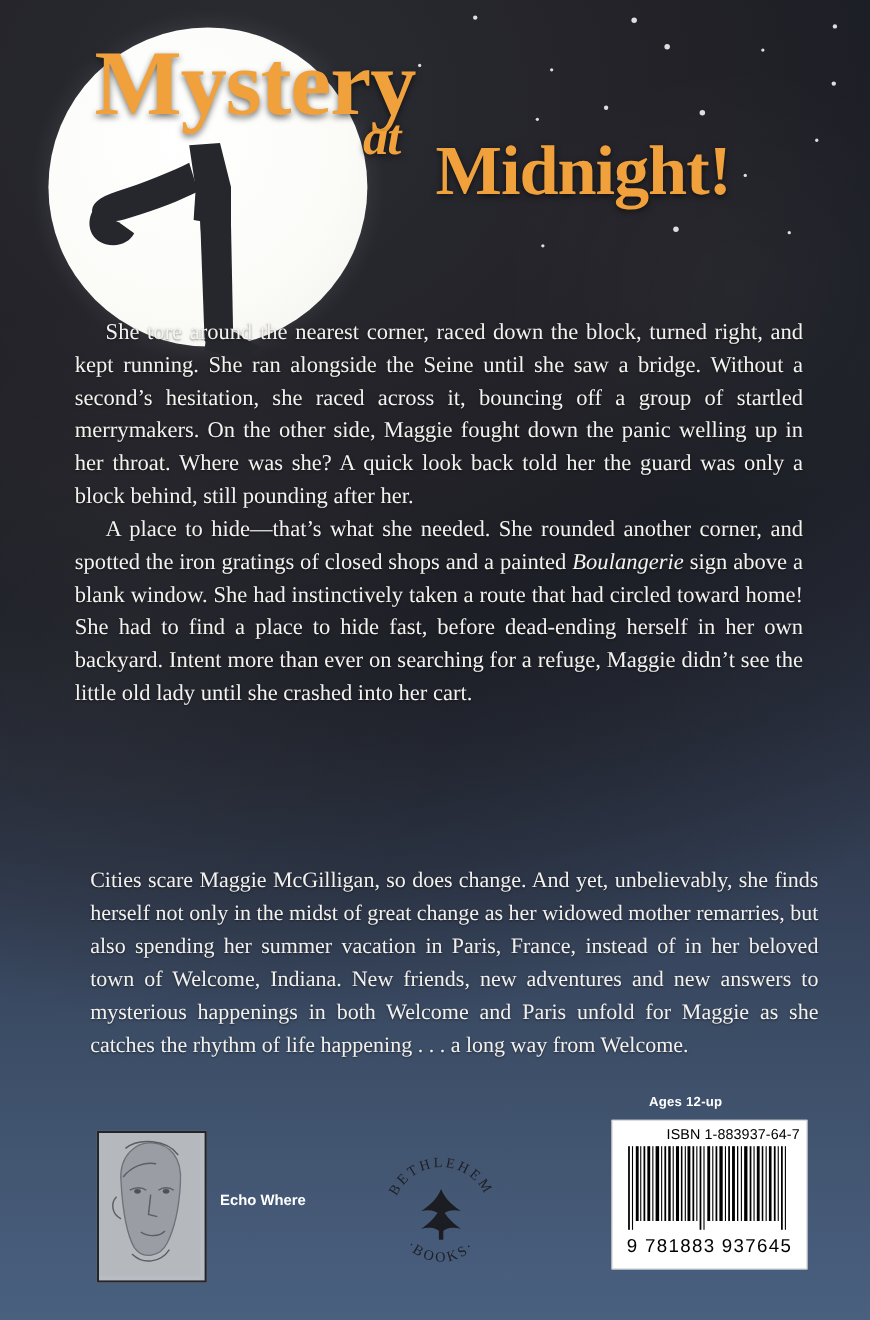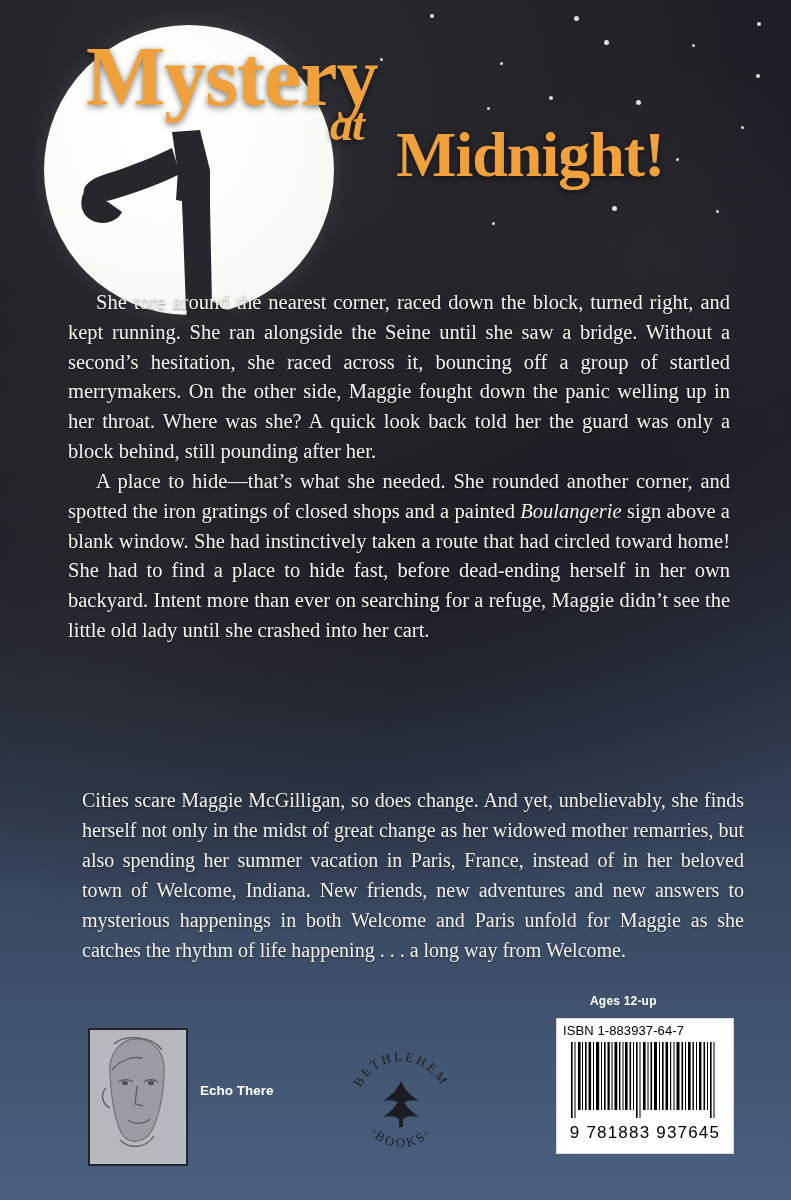--- a/index.html
+++ b/index.html
@@ -197,21 +197,21 @@
     height: 136px;
     background: #ffffff;
     border: 1px solid #d8d8d8;
     box-sizing: border-box;
     padding: 4px 6px 3px 6px;
   }
   #isbn-text {
     font-family: "Liberation Sans", sans-serif;
     font-size: 13px;
     color: #000;
-    text-align: left;
+    text-align: right;
     letter-spacing: .1px;
     margin-bottom: 2px;
   }
   #barcode {
     width: 166px;
     height: 82px;
     display: block;
   }
   #barcode-digits {
     font-family: "Liberation Sans", sans-serif;
@@ -293,21 +293,21 @@
         <path d="M30 110 C40 120 56 118 64 106"></path>
       </g>
       <g fill="#4e5157">
         <ellipse cx="35" cy="53" rx="3" ry="2.2"></ellipse>
         <ellipse cx="61" cy="53" rx="3" ry="2.2"></ellipse>
       </g>
     </svg>
   </div>
 
   <div id="author-block">
-    <div id="author-name">Echo There</div>
+    <div id="author-name">Echo Where</div>
   </div>
 
   <div id="publisher">
     <svg width="112" height="112" viewBox="0 0 112 112">
       <defs>
         <path id="arcTop" d="M 12,58 A 44,44 0 0 1 100,58" fill="none"></path>
         <path id="arcBottom" d="M 14,58 A 42,42 0 0 0 98,58" fill="none"></path>
       </defs>
       <text font-family="Liberation Serif, serif" font-size="13" fill="#1d1f24" letter-spacing="2.6">
         <textPath href="#arcTop" startOffset="50%" text-anchor="middle">BETHLEHEM</textPath>

